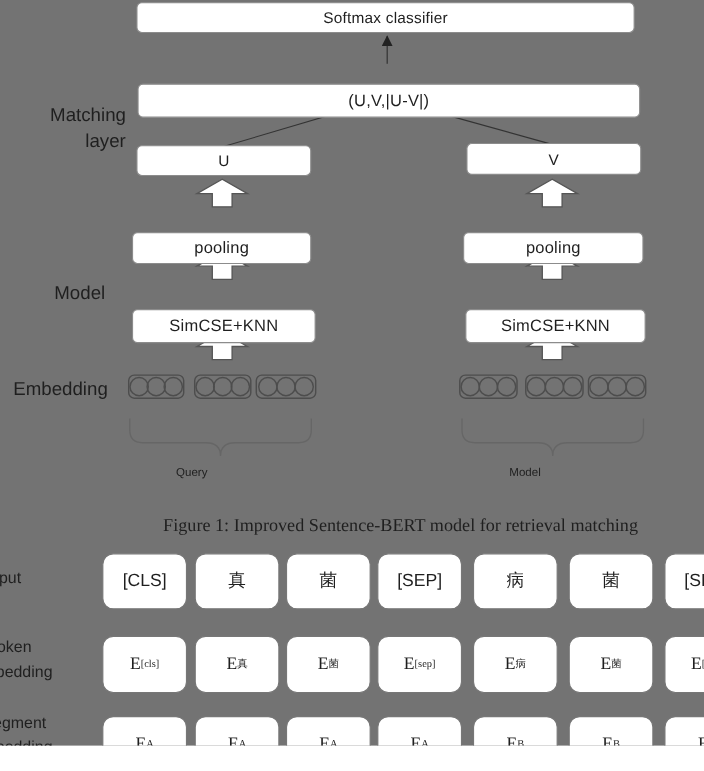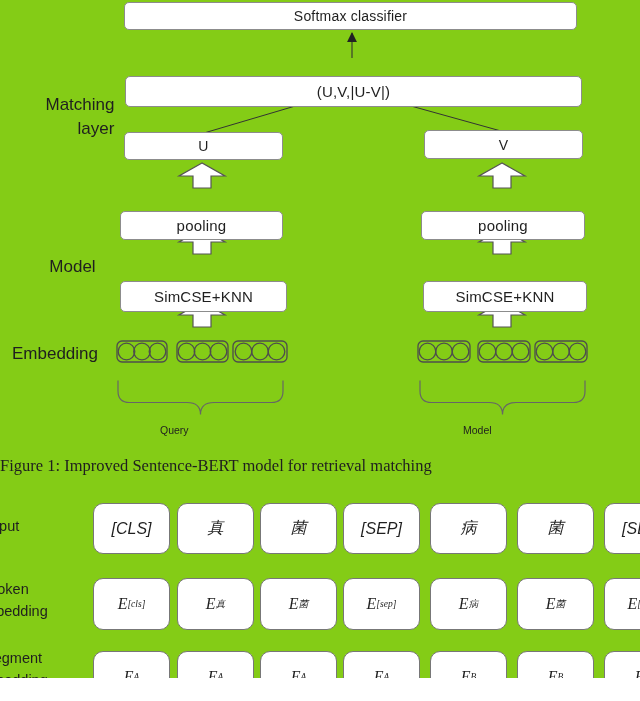--- a/index.html
+++ b/index.html
@@ -2,38 +2,38 @@
 <html style="--box-border: #8c8c8c; --text: #1f1f1f; --line: #4a4a4a;"><head>
 <meta charset="utf-8">
 <style>
   :root{
     --box-border:#8c8c8c;
     --text:#1f1f1f;
     --line:#4a4a4a;
   }
   html,body{margin:0;padding:0;background:#ffffff;}
   .page{
-    position:relative;width:640px;height:678px;overflow:hidden;background:#84cc16;
+    position:relative;width:640px;height:678px;overflow:hidden;background:#737373;
     font-family:"Liberation Sans","DejaVu Sans",sans-serif;color:var(--text);
   }
   .overlay{position:absolute;left:0;top:0;pointer-events:none;}
   .box{
     position:absolute;border:1px solid var(--box-border);border-radius:5px;
     display:flex;align-items:center;justify-content:center;background:#fff;
     font-size:14px;letter-spacing:0.2px;
   }
   .lbl{position:absolute;font-size:17px;text-align:center;white-space:nowrap;}
   .small-lbl{position:absolute;font-size:10.5px;white-space:nowrap;}
   .caption{
-    position:absolute;left:0;top:456px;width:560px;text-align:left;
-    font-family:"Liberation Serif","DejaVu Serif",serif;font-size:16.5px;
+    position:absolute;left:0;top:468px;width:560px;text-align:right;
+    font-family:"Liberation Serif","DejaVu Serif",serif;font-size:16.5px;padding-left:20px;
   }
   .cell{
     position:absolute;width:75px;border:1.2px solid #777;border-radius:10px;
-    display:flex;align-items:center;justify-content:center;background:#fff;font-style:italic;
+    display:flex;align-items:center;justify-content:center;background:#fff;
   }
   .input-cell{height:49px;font-size:16px;}
   .emb-cell{
     height:50px;font-family:"Liberation Serif","DejaVu Serif",serif;font-size:16px;
   }
   .emb-cell sub{font-size:9.5px;line-height:0;}
   .row-lbl{position:absolute;font-size:14.5px;white-space:nowrap;}
   .f15{font-size:15px;margin-top:19px;}
 </style>
 </head>

